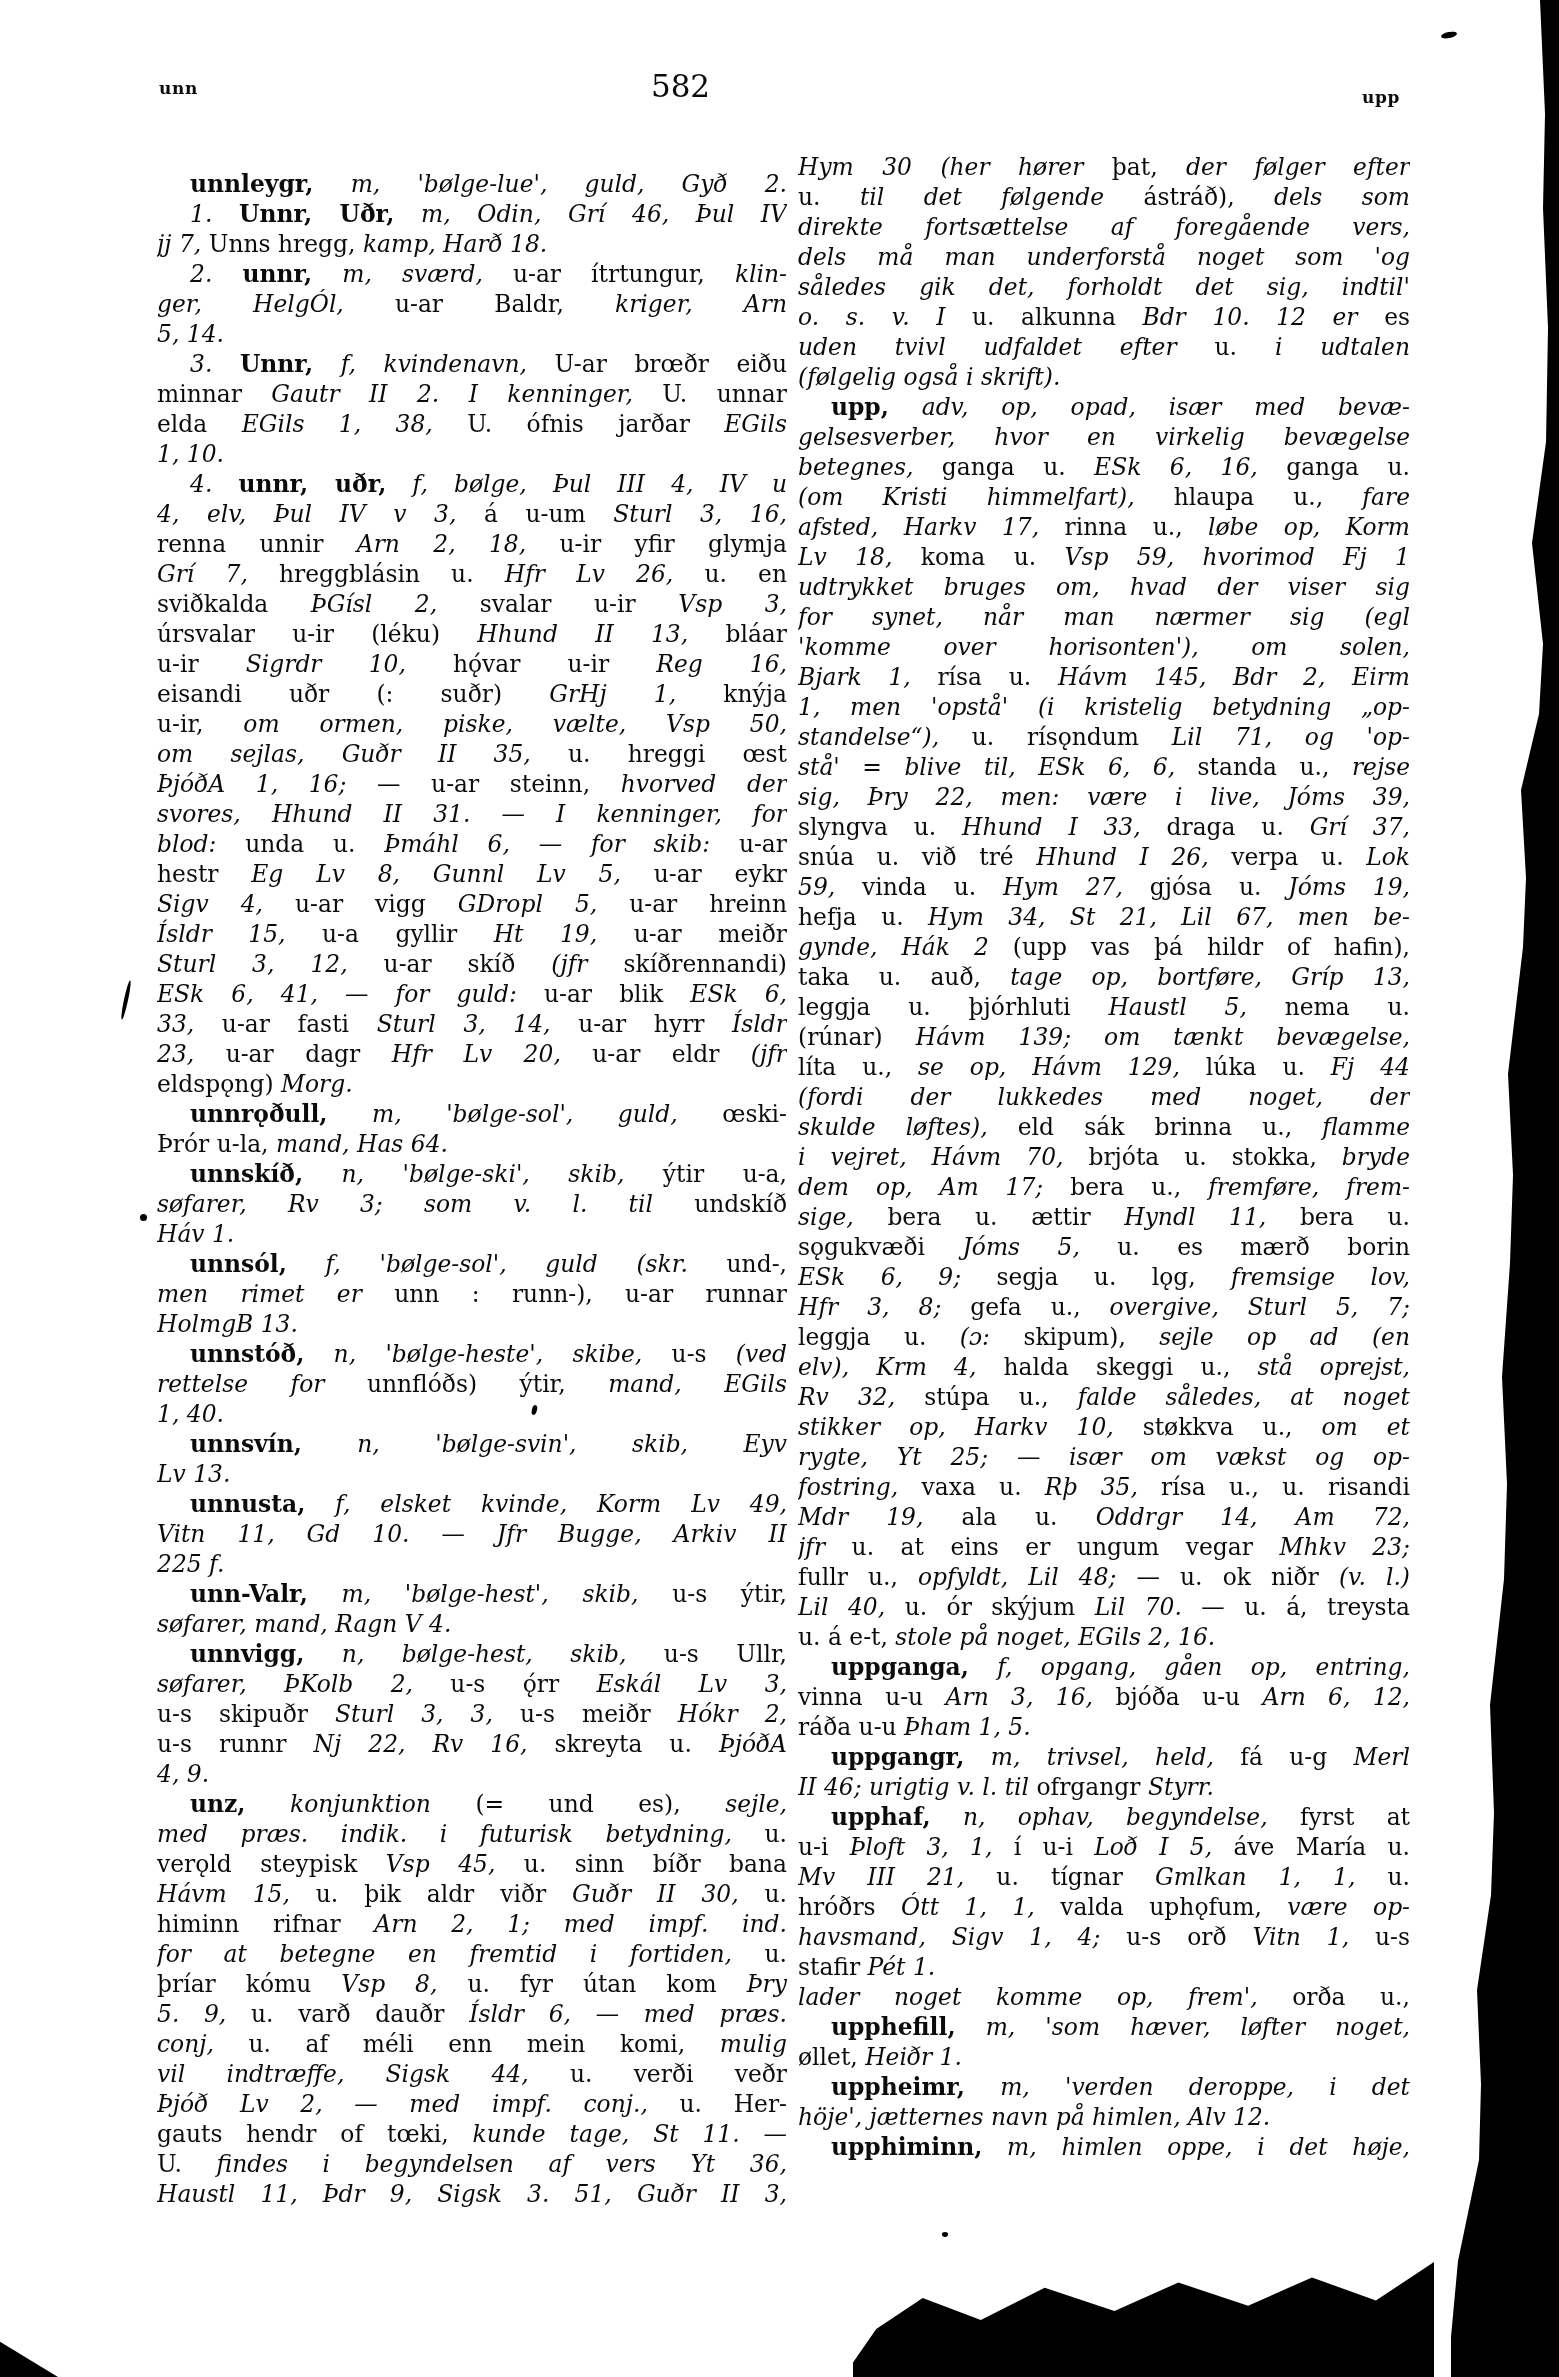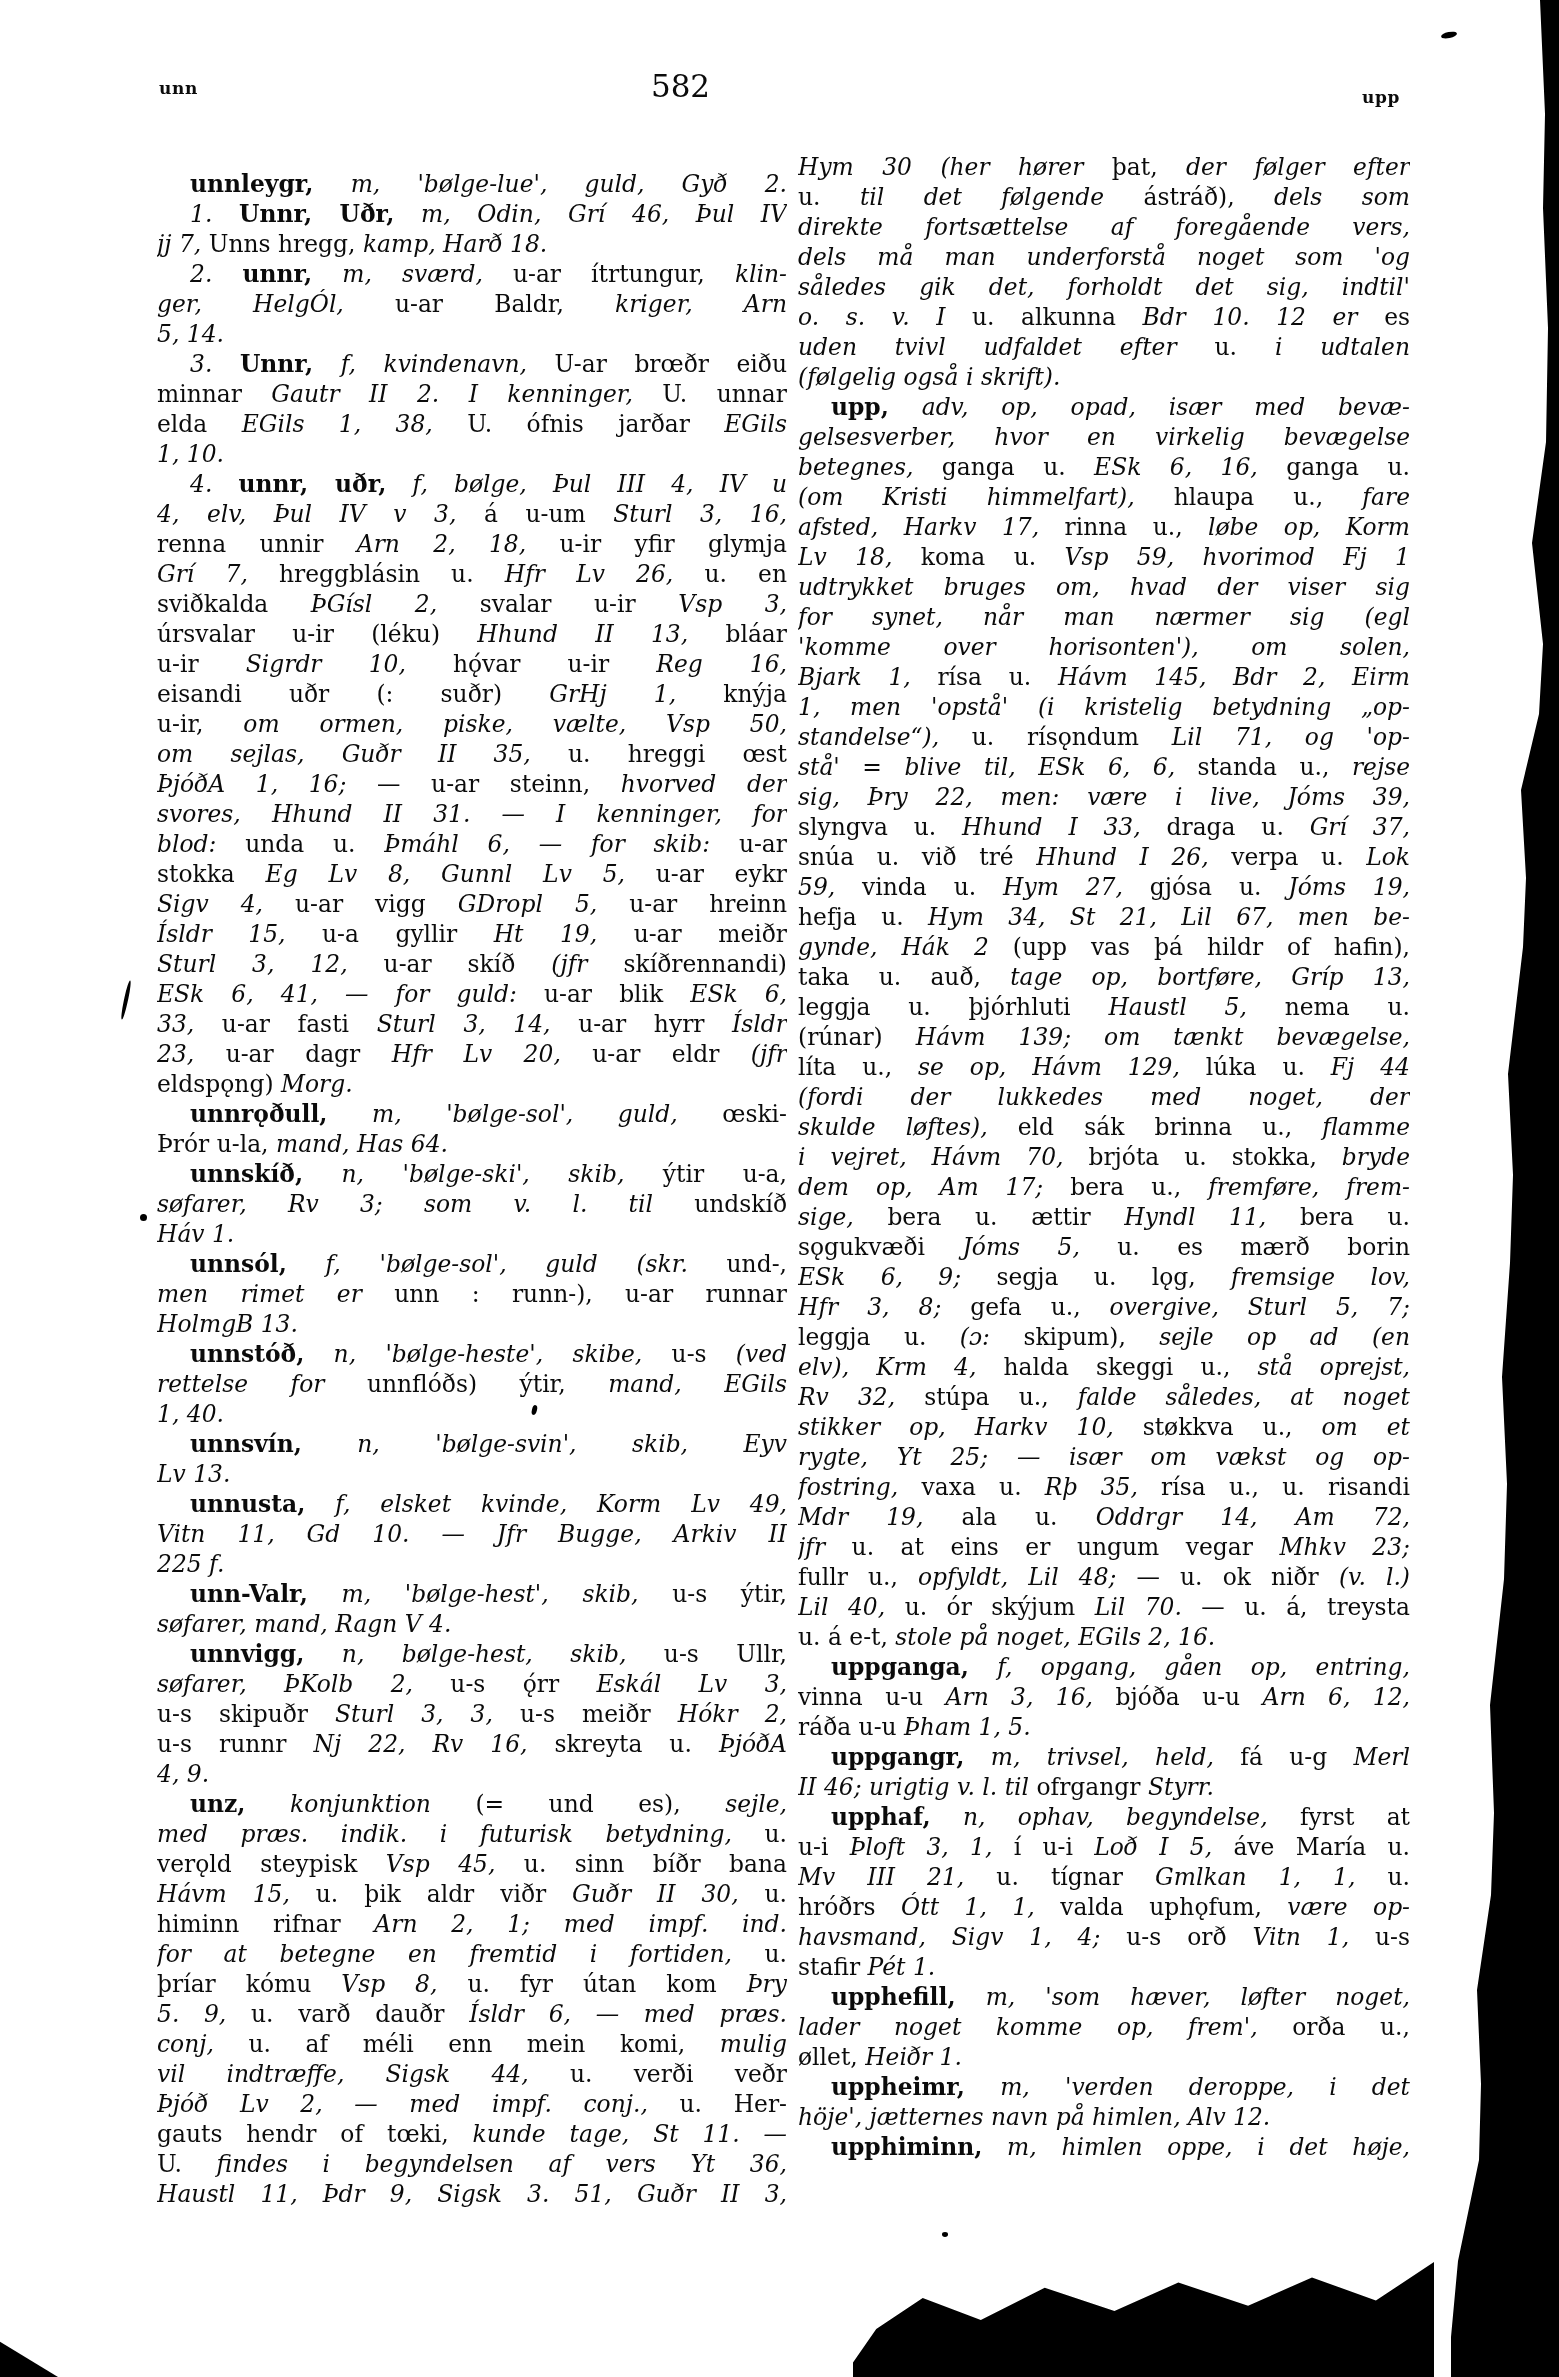--- a/index.html
+++ b/index.html
@@ -74,21 +74,21 @@
     <div class="line"><span class="italic">Grí 7, </span><span class="roman">hreggblásin u. </span><span class="italic">Hfr Lv 26, </span><span class="roman">u. en</span></div>
     <div class="line"><span class="roman">sviðkalda </span><span class="italic">ÞGísl 2, </span><span class="roman">svalar u-ir </span><span class="italic">Vsp 3,</span></div>
     <div class="line"><span class="roman">úrsvalar u-ir (léku) </span><span class="italic">Hhund II 13, </span><span class="roman">bláar</span></div>
     <div class="line"><span class="roman">u-ir </span><span class="italic">Sigrdr 10, </span><span class="roman">hǫ́var u-ir </span><span class="italic">Reg 16,</span></div>
     <div class="line"><span class="roman">eisandi uðr (: suðr) </span><span class="italic">GrHj 1, </span><span class="roman">knýja</span></div>
     <div class="line"><span class="roman">u-ir, </span><span class="italic">om ormen, piske, vælte, Vsp 50,</span></div>
     <div class="line"><span class="italic">om sejlas, Guðr II 35, </span><span class="roman">u. hreggi œst</span></div>
     <div class="line"><span class="italic">ÞjóðA 1, 16; </span><span class="roman">— u-ar steinn, </span><span class="italic">hvorved der</span></div>
     <div class="line"><span class="italic">svores, Hhund II 31. — I kenninger, for</span></div>
     <div class="line"><span class="italic">blod: </span><span class="roman">unda u. </span><span class="italic">Þmáhl 6, — for skib: </span><span class="roman">u-ar</span></div>
-    <div class="line"><span class="roman">stokka </span><span class="italic">Eg Lv 8, Gunnl Lv 5, </span><span class="roman">u-ar eykr</span></div>
+    <div class="line"><span class="roman">hestr </span><span class="italic">Eg Lv 8, Gunnl Lv 5, </span><span class="roman">u-ar eykr</span></div>
     <div class="line"><span class="italic">Sigv 4, </span><span class="roman">u-ar vigg </span><span class="italic">GDropl 5, </span><span class="roman">u-ar hreinn</span></div>
     <div class="line"><span class="italic">Ísldr 15, </span><span class="roman">u-a gyllir </span><span class="italic">Ht 19, </span><span class="roman">u-ar meiðr</span></div>
     <div class="line"><span class="italic">Sturl 3, 12, </span><span class="roman">u-ar skíð </span><span class="italic">(jfr </span><span class="roman">skíðrennandi)</span></div>
     <div class="line"><span class="italic">ESk 6, 41, — for guld: </span><span class="roman">u-ar blik </span><span class="italic">ESk 6,</span></div>
     <div class="line"><span class="italic">33, </span><span class="roman">u-ar fasti </span><span class="italic">Sturl 3, 14, </span><span class="roman">u-ar hyrr </span><span class="italic">Ísldr</span></div>
     <div class="line"><span class="italic">23, </span><span class="roman">u-ar dagr </span><span class="italic">Hfr Lv 20, </span><span class="roman">u-ar eldr </span><span class="italic">(jfr</span></div>
     <div class="line last"><span class="roman">eldspǫng) </span><span class="italic">Morg.</span></div>
     <div class="line indent"><span class="bold">unnrǫðull,</span><span class="italic"> m, 'bølge-sol', guld, </span><span class="roman">œski-</span></div>
     <div class="line last"><span class="roman">Þrór u-la, </span><span class="italic">mand, Has 64.</span></div>
     <div class="line indent"><span class="bold">unnskíð,</span><span class="italic"> n, 'bølge-ski', skib, </span><span class="roman">ýtir u-a,</span></div>
@@ -182,22 +182,22 @@
     <div class="line"><span class="roman">vinna u-u </span><span class="italic">Arn 3, 16, </span><span class="roman">bjóða u-u </span><span class="italic">Arn 6, 12,</span></div>
     <div class="line last"><span class="roman">ráða u-u </span><span class="italic">Þham 1, 5.</span></div>
     <div class="line indent"><span class="bold">uppgangr,</span><span class="italic"> m, trivsel, held, </span><span class="roman">fá u-g </span><span class="italic">Merl</span></div>
     <div class="line last"><span class="italic">II 46; urigtig v. l. til </span><span class="roman">ofrgangr </span><span class="italic">Styrr.</span></div>
     <div class="line indent"><span class="bold">upphaf,</span><span class="italic"> n, ophav, begyndelse, </span><span class="roman">fyrst at</span></div>
     <div class="line"><span class="roman">u-i </span><span class="italic">Þloft 3, 1, </span><span class="roman">í u-i </span><span class="italic">Loð I 5, </span><span class="roman">áve María u.</span></div>
     <div class="line"><span class="italic">Mv III 21, </span><span class="roman">u. tígnar </span><span class="italic">Gmlkan 1, 1, </span><span class="roman">u.</span></div>
     <div class="line"><span class="roman">hróðrs </span><span class="italic">Ótt 1, 1, </span><span class="roman">valda uphǫfum, </span><span class="italic">være op-</span></div>
     <div class="line"><span class="italic">havsmand, Sigv 1, 4; </span><span class="roman">u-s orð </span><span class="italic">Vitn 1, </span><span class="roman">u-s</span></div>
     <div class="line last"><span class="roman">stafir </span><span class="italic">Pét 1.</span></div>
+    <div class="line"><span class="italic">lader noget komme op, frem', </span><span class="roman">orða u.,</span></div>
     <div class="line indent"><span class="bold">upphefill,</span><span class="italic"> m, 'som hæver, løfter noget,</span></div>
-    <div class="line"><span class="italic">lader noget komme op, frem', </span><span class="roman">orða u.,</span></div>
     <div class="line last"><span class="roman">øllet, </span><span class="italic">Heiðr 1.</span></div>
     <div class="line indent"><span class="bold">uppheimr,</span><span class="italic"> m, 'verden deroppe, i det</span></div>
     <div class="line last"><span class="italic">höje', jætternes navn på himlen, Alv 12.</span></div>
     <div class="line indent"><span class="bold">upphiminn,</span><span class="italic"> m, himlen oppe, i det høje,</span></div>
   </div>
 
 <div class="artifact edge-band"></div>
 <div class="artifact bottom-blotch"></div>
 <div class="artifact corner-bl"></div>
 <div class="artifact speck sp1"></div>

